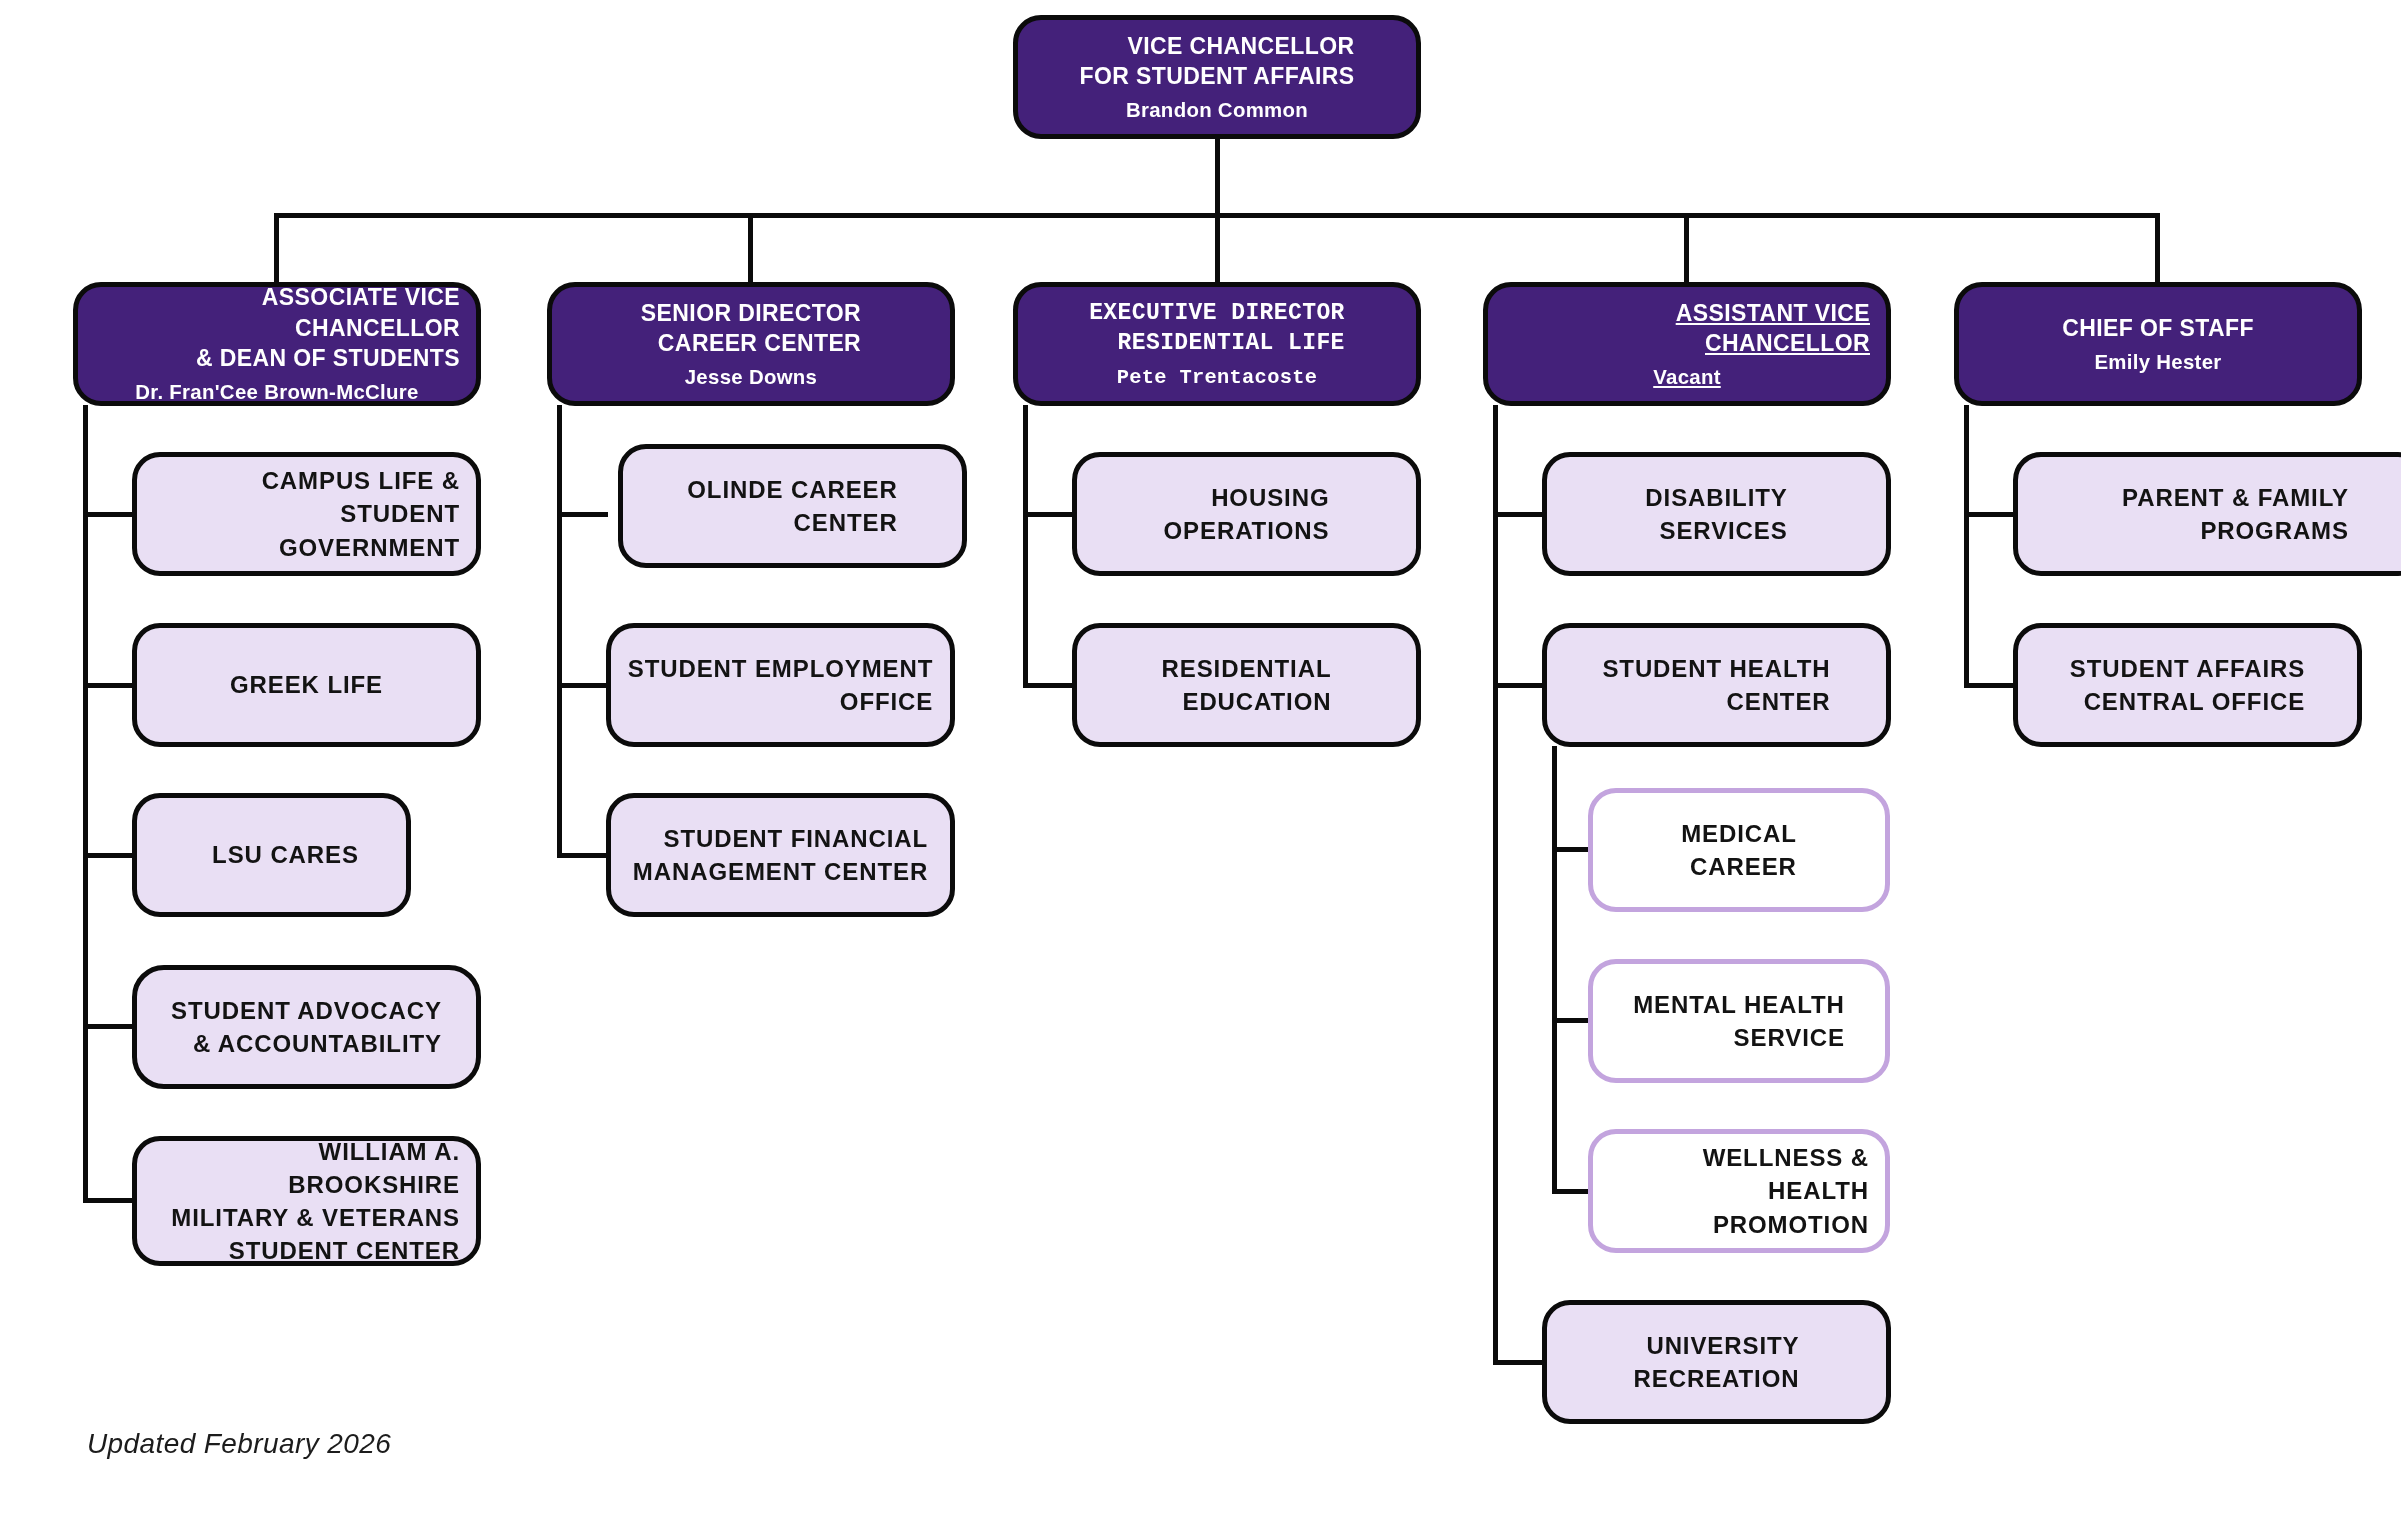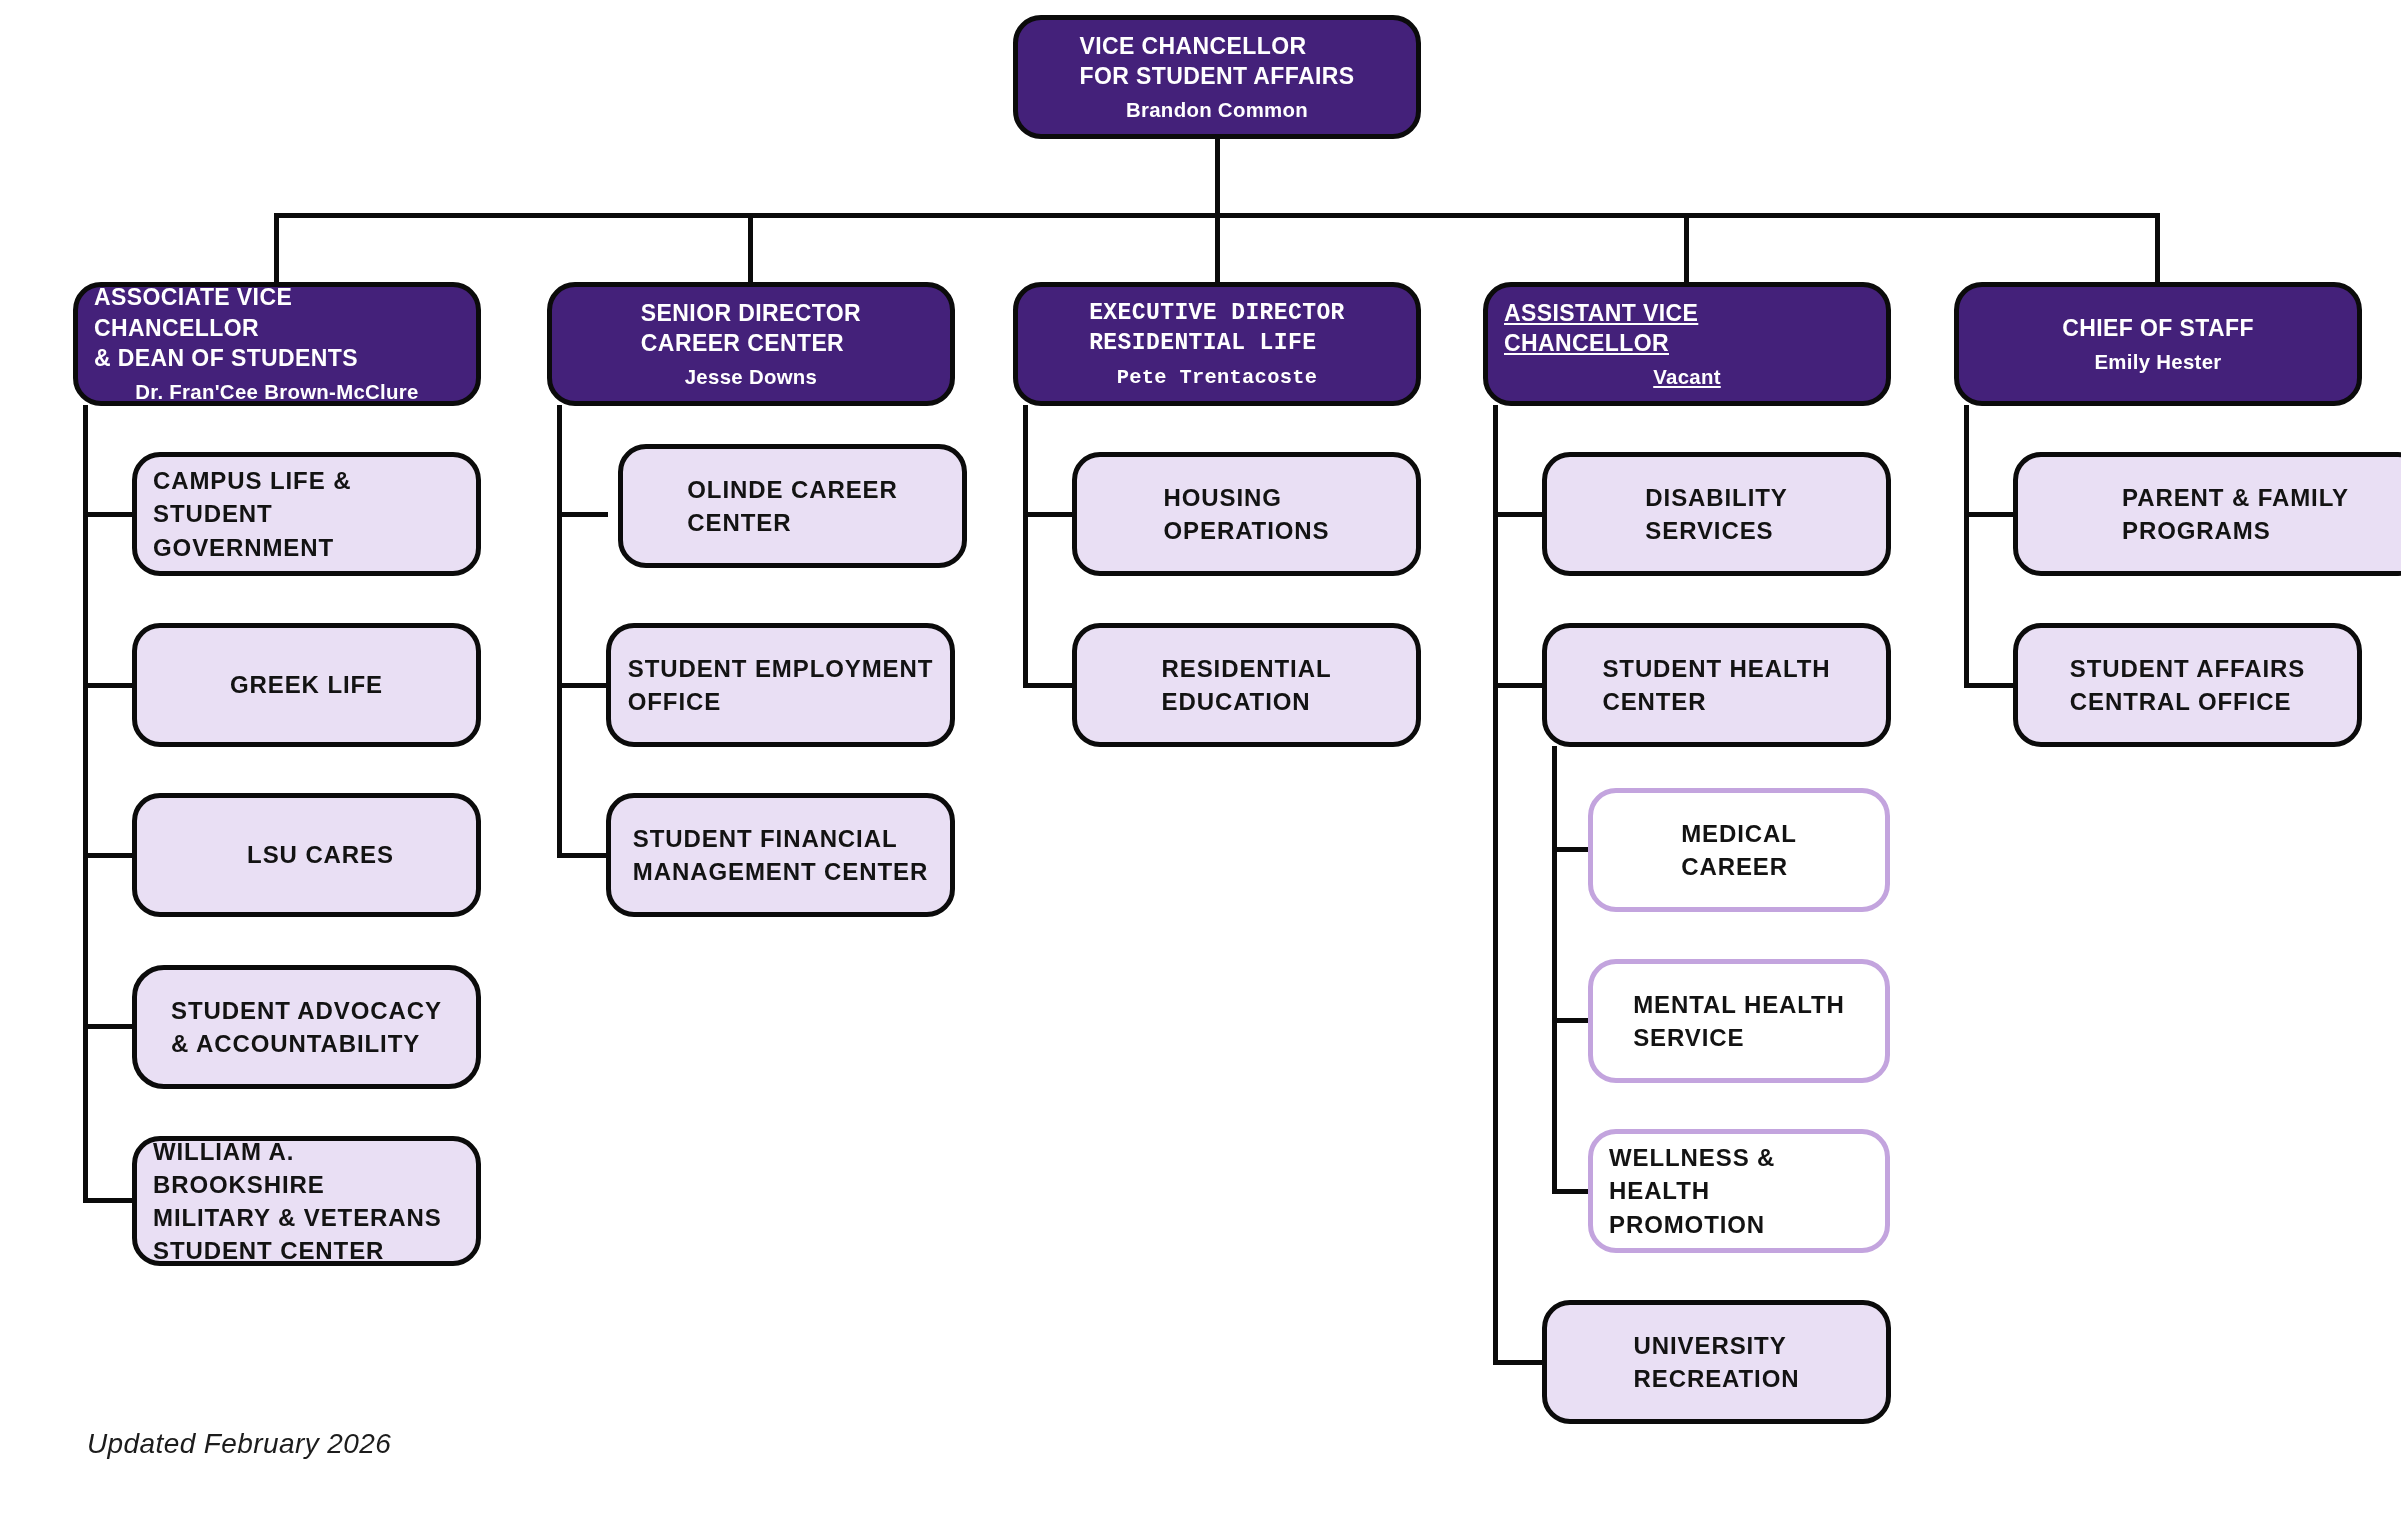--- a/index.html
+++ b/index.html
@@ -4,21 +4,21 @@
 <style>
   html,body{margin:0;padding:0;}
   body{
     width:2401px;height:1518px;position:relative;background:#ffffff;
     font-family:"Liberation Sans", sans-serif;overflow:hidden;
   }
   .box{
     position:absolute;box-sizing:border-box;
     border:5.8px solid #0b0b0b;border-radius:28px;
     display:flex;flex-direction:column;align-items:center;justify-content:center;
-    text-align:left;padding:7.3px 16px;
+    text-align:right;padding:7.3px 16px;
   }
   .dark{background:#44217A;color:#ffffff;}
   .light{background:#E9DFF4;color:#131313;}
   .sub{background:#ffffff;border:5.1px solid #C3A4DE;color:#131313;}
   .title{
     font-weight:bold;font-size:23px;line-height:1.32;letter-spacing:0.4px;
     white-space:pre-line;
   }
   .name{
     font-weight:bold;font-size:20.4px;line-height:1.25;letter-spacing:0.3px;
@@ -63,21 +63,21 @@
 <div class="line" style="left:83px;top:1024px;width:51px;height:5.1px;"></div>
 <div class="line" style="left:83px;top:1198px;width:51px;height:5.1px;"></div>
 
 <div class="box light" style="left:132px;top:452px;width:349px;height:124px;">
   <div class="label">CAMPUS LIFE &amp;
 STUDENT GOVERNMENT</div>
 </div>
 <div class="box light" style="left:132px;top:623px;width:349px;height:124px;">
   <div class="label">GREEK LIFE</div>
 </div>
-<div class="box light" style="left:132px;top:793px;width:349px;height:124px;padding-left:44px;">
+<div class="box light" style="left:132px;top:793px;width:279px;height:124px;padding-left:44px;">
   <div class="label">LSU CARES</div>
 </div>
 <div class="box light" style="left:132px;top:965px;width:349px;height:124px;border-radius:32px;">
   <div class="label">STUDENT ADVOCACY
 &amp; ACCOUNTABILITY</div>
 </div>
 <div class="box light" style="left:132px;top:1136px;width:349px;height:130px;">
   <div class="label">WILLIAM A. BROOKSHIRE
 MILITARY &amp; VETERANS
 STUDENT CENTER</div>

